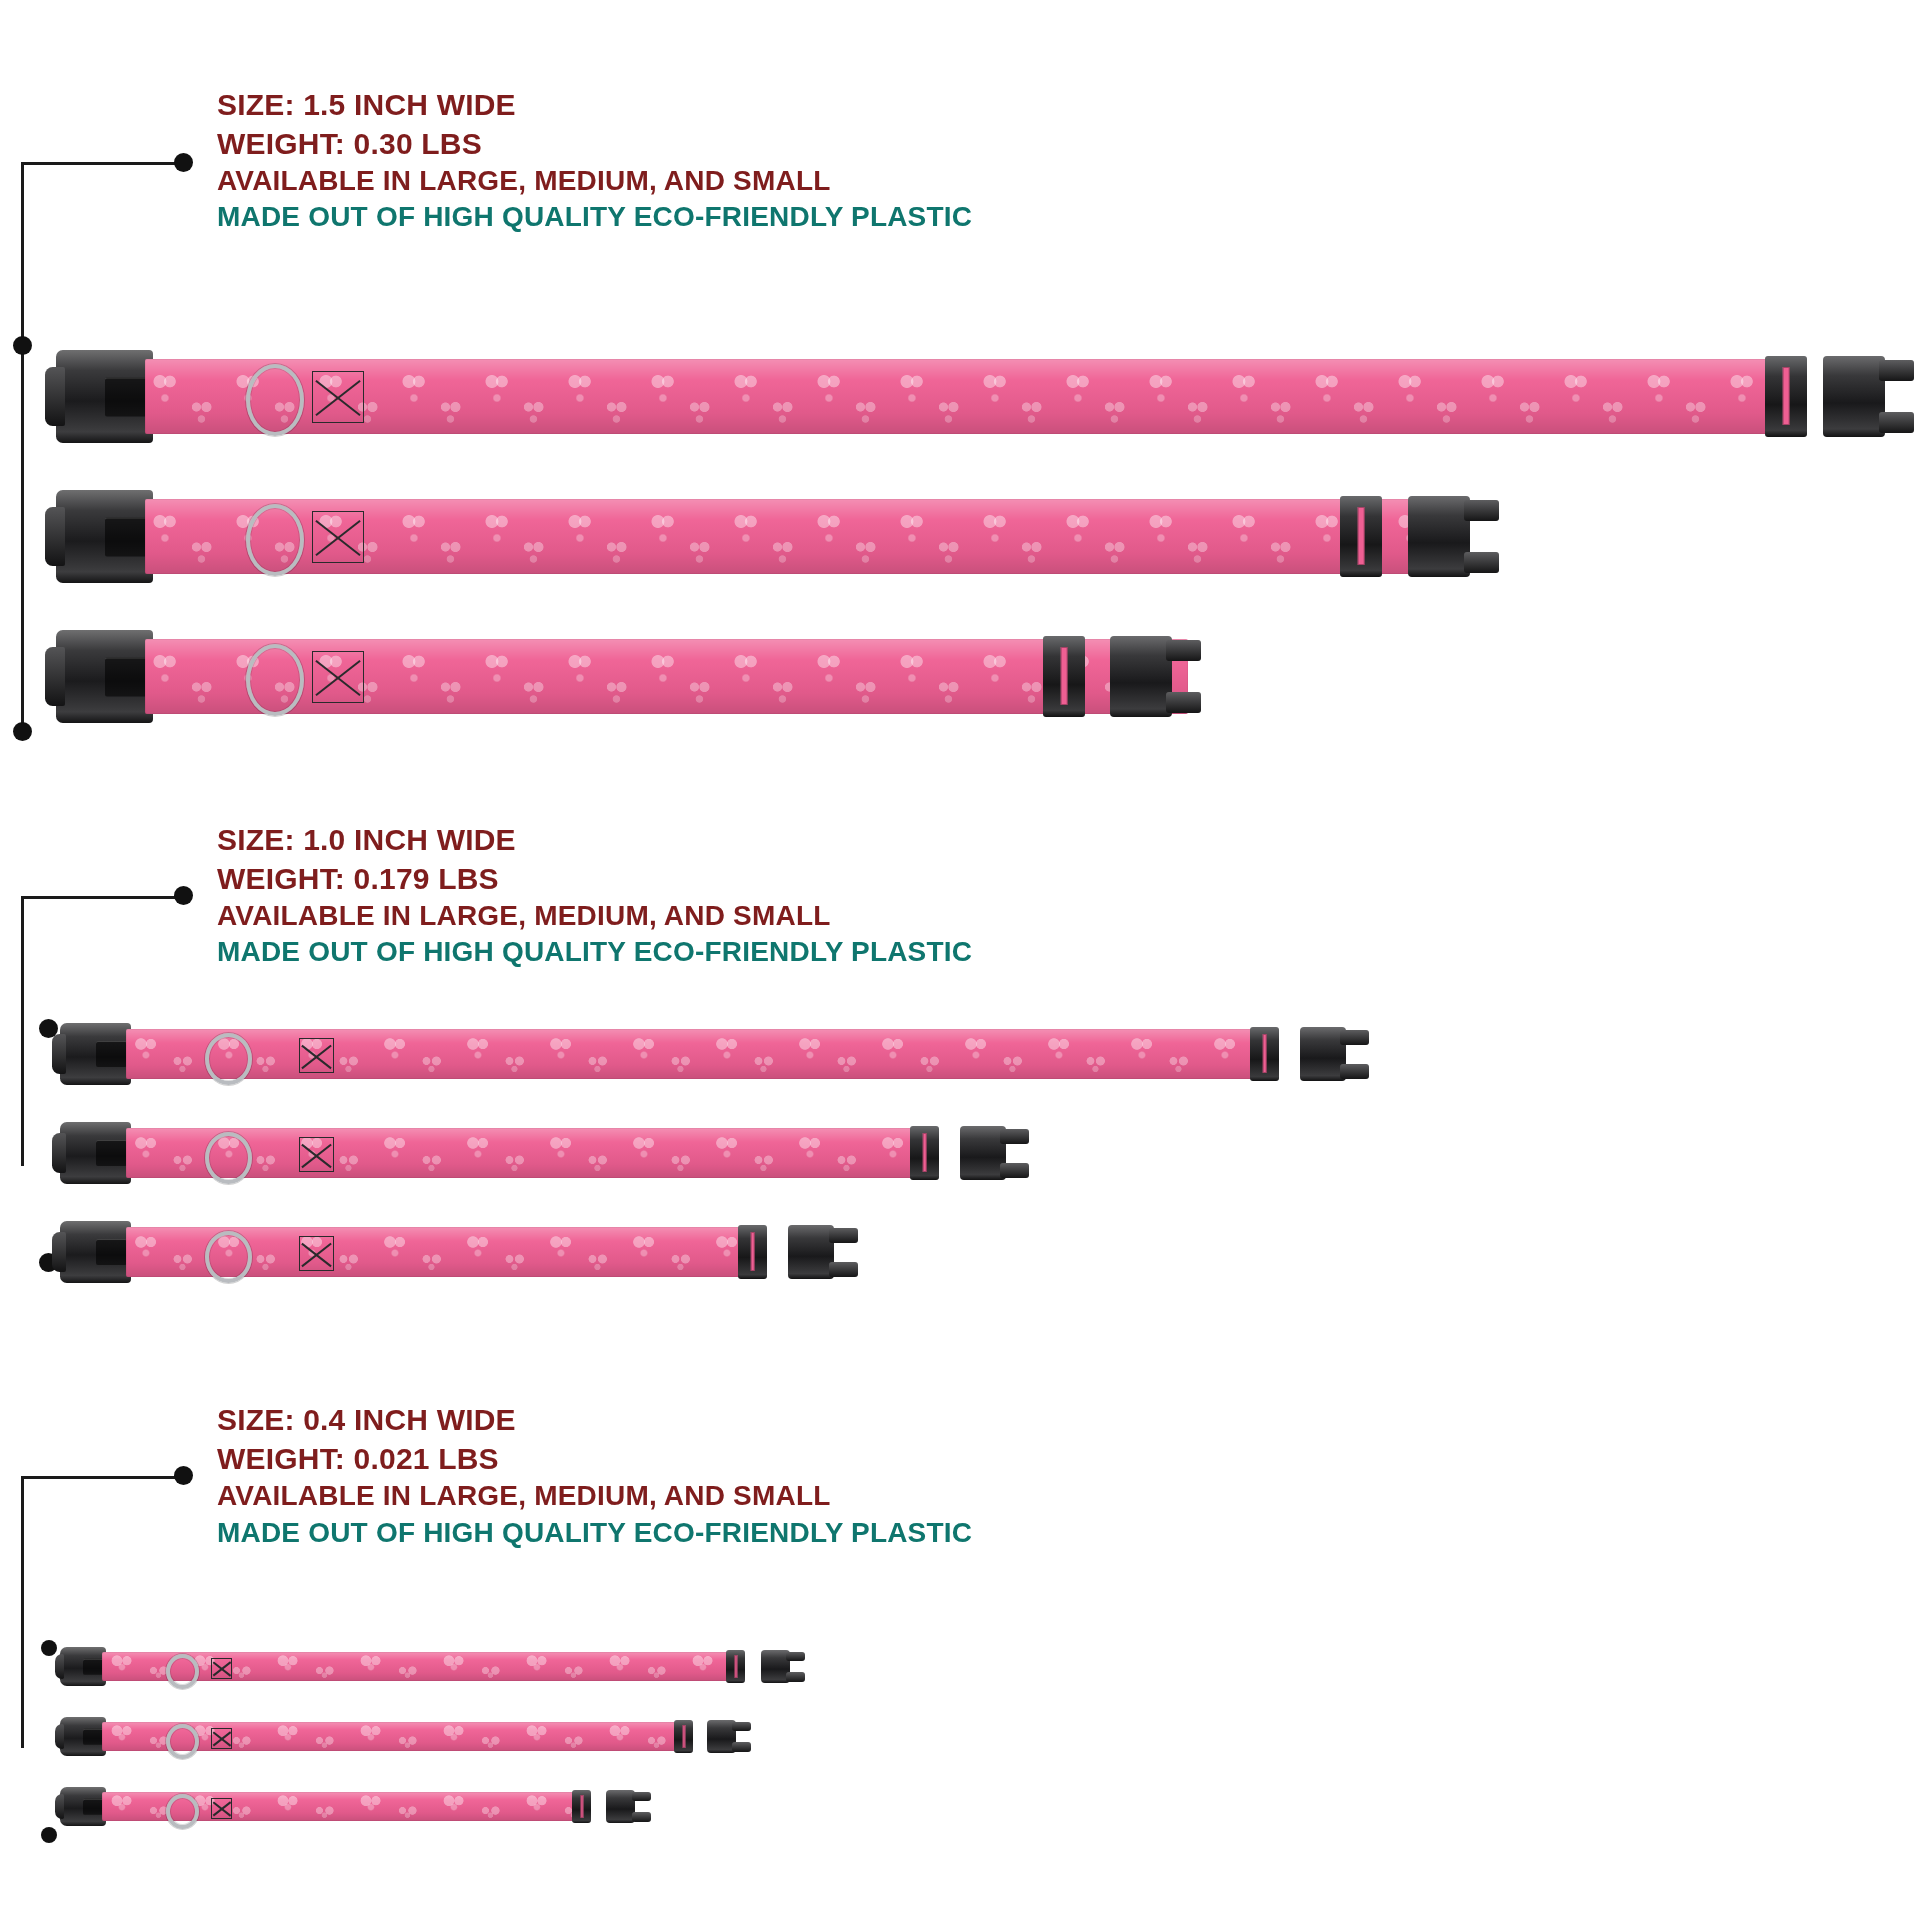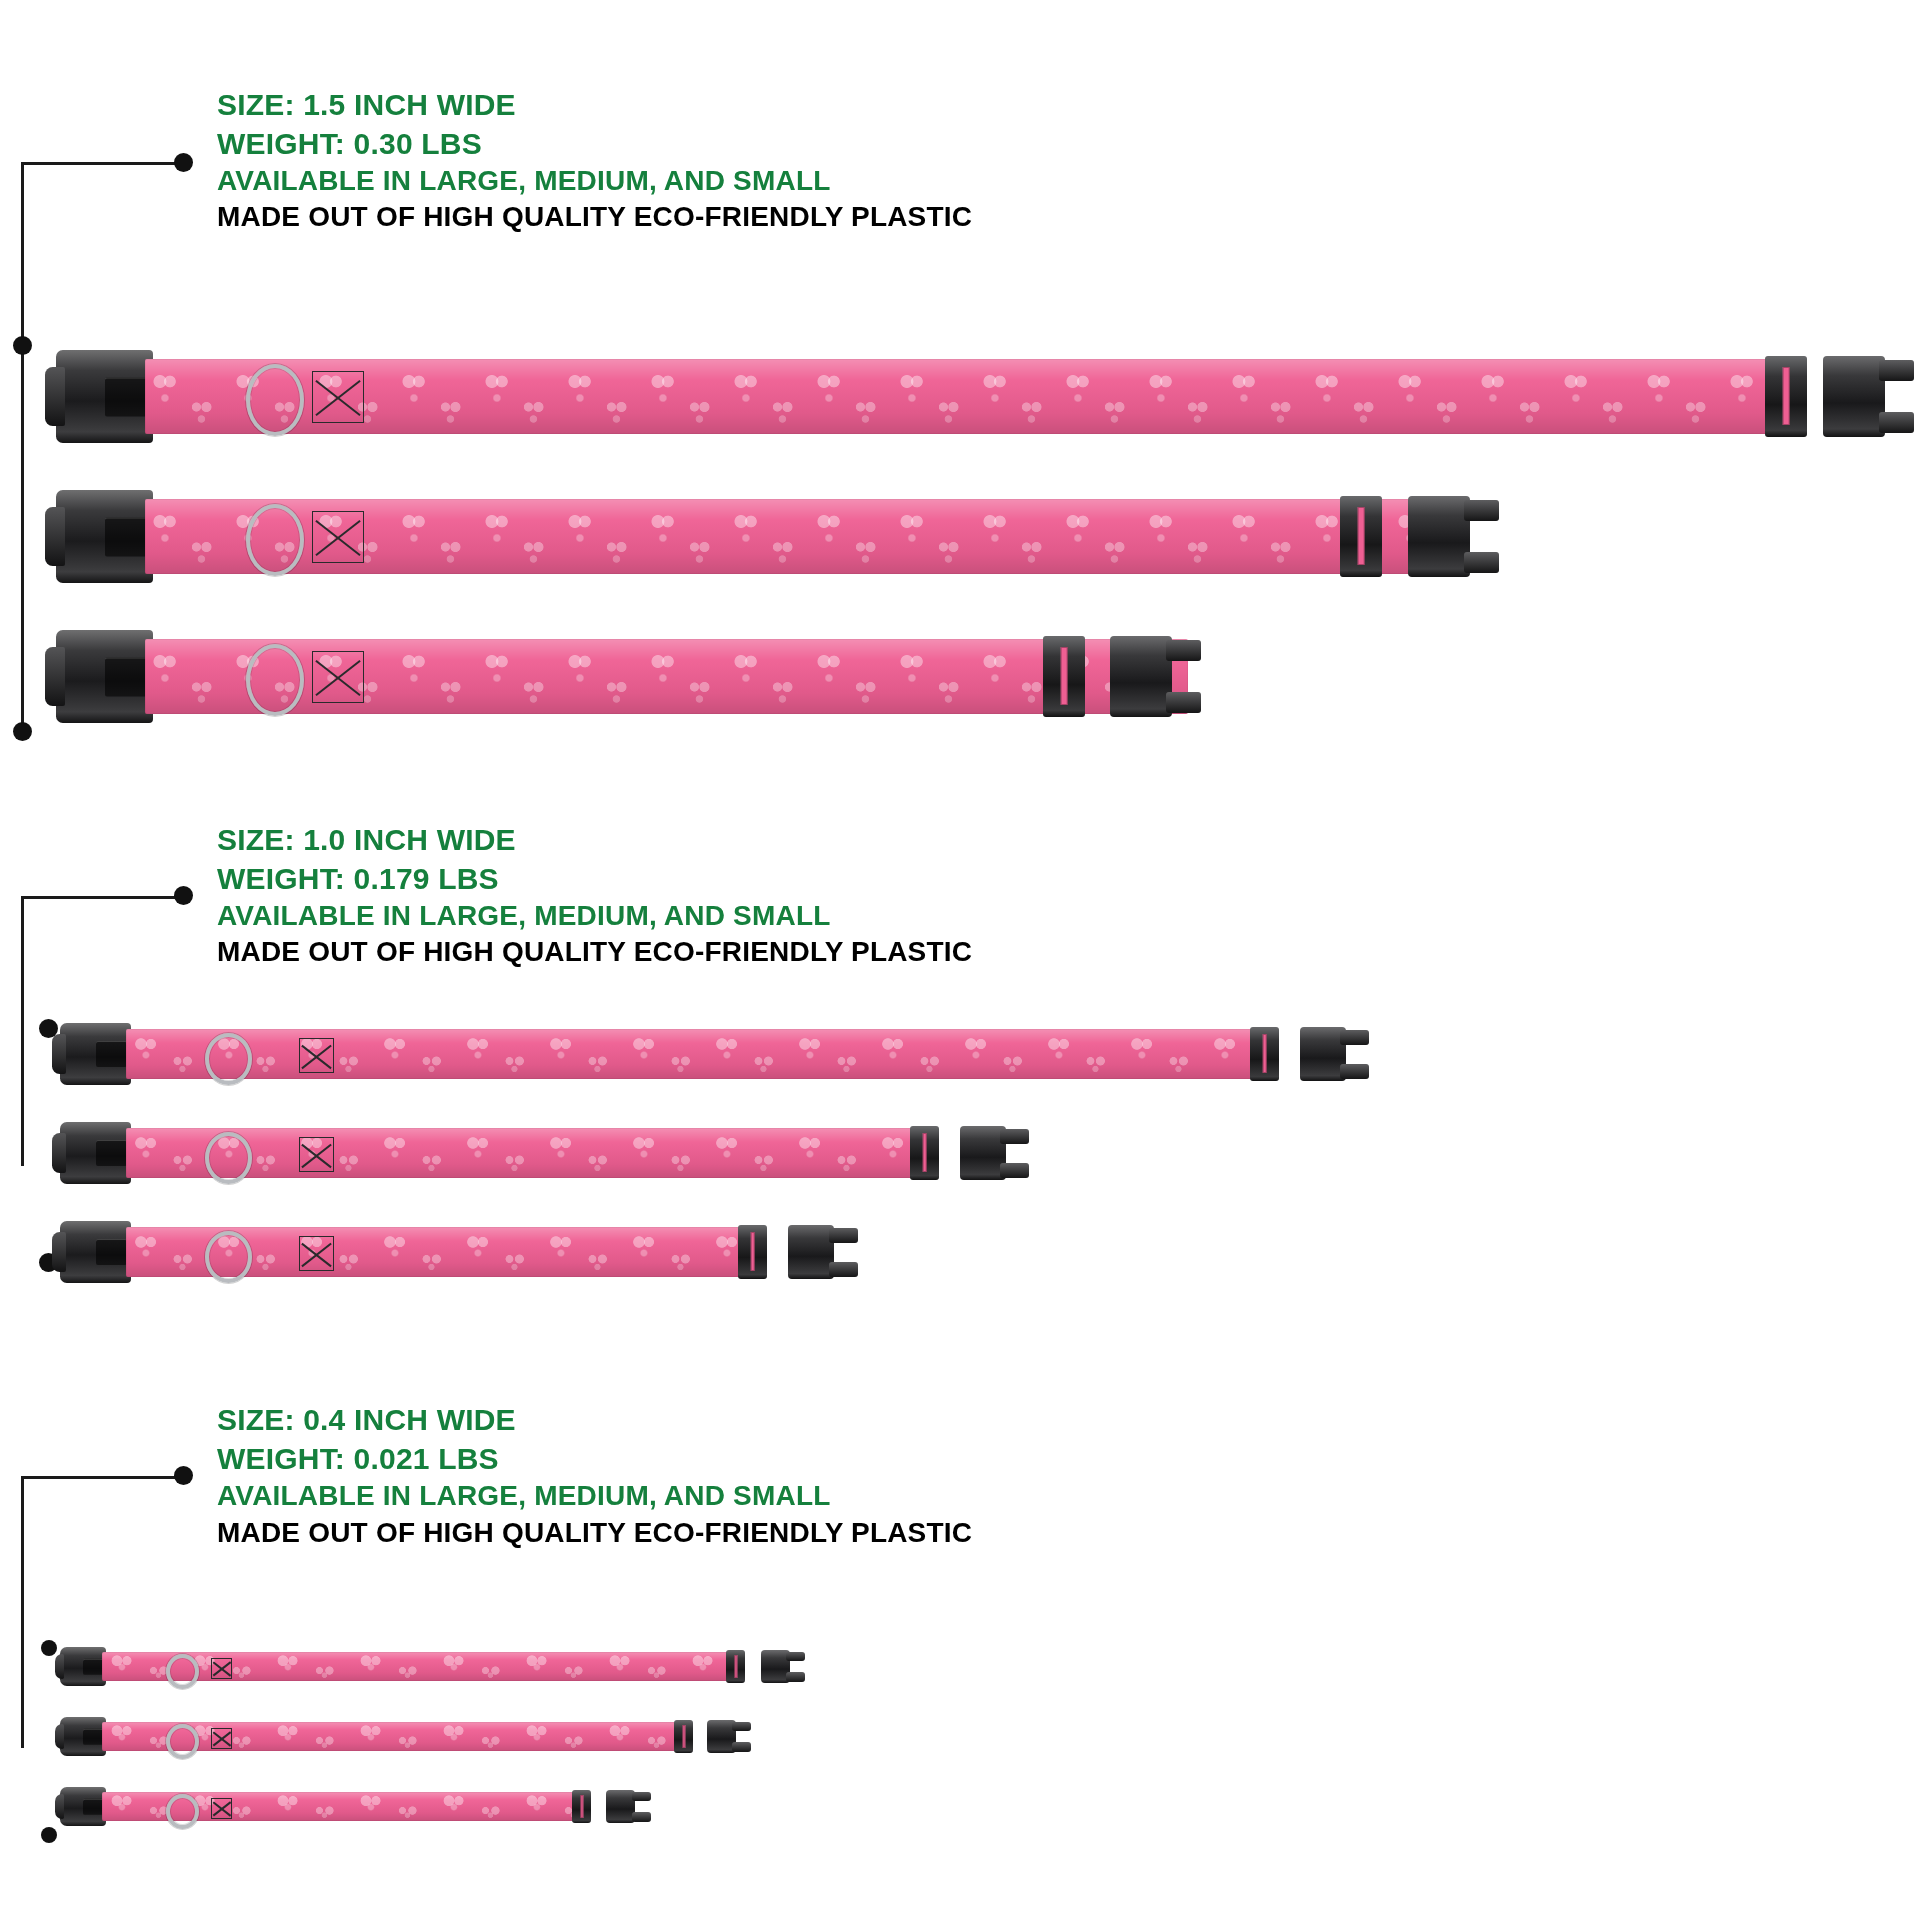--- a/index.html
+++ b/index.html
@@ -24,22 +24,22 @@
   
   .spec-block {
     position: absolute;
   }
   .spec-line {
     font-weight: bold;
     letter-spacing: 0.2px;
     white-space: nowrap;
     line-height: 1.30;
   }
-  .spec-dark { color: #15803d; }
-  .spec-accent { color: #000000; }
+  .spec-dark { color: #7f1d1d; }
+  .spec-accent { color: #0f766e; }
 
   .spec-size { font-size: 30px; }
   .spec-weight { font-size: 30px; }
   .spec-avail { font-size: 28px; }
   .spec-plastic { font-size: 28px; }
 
   
   .bracket {
     position: absolute;
   }

